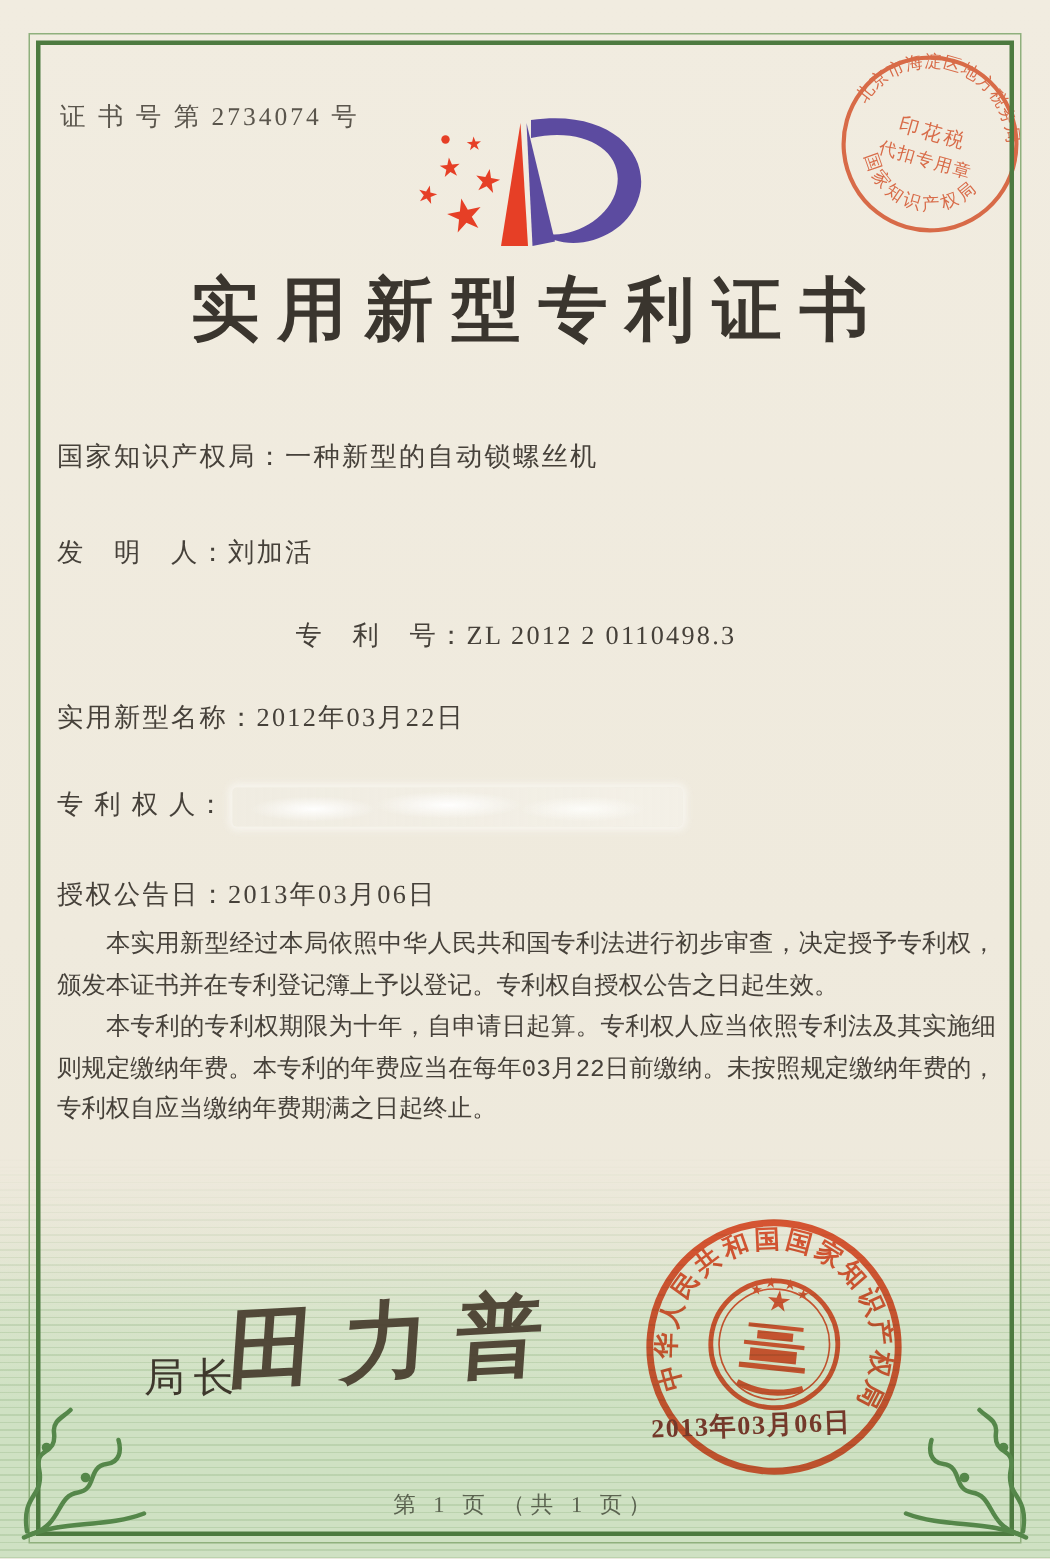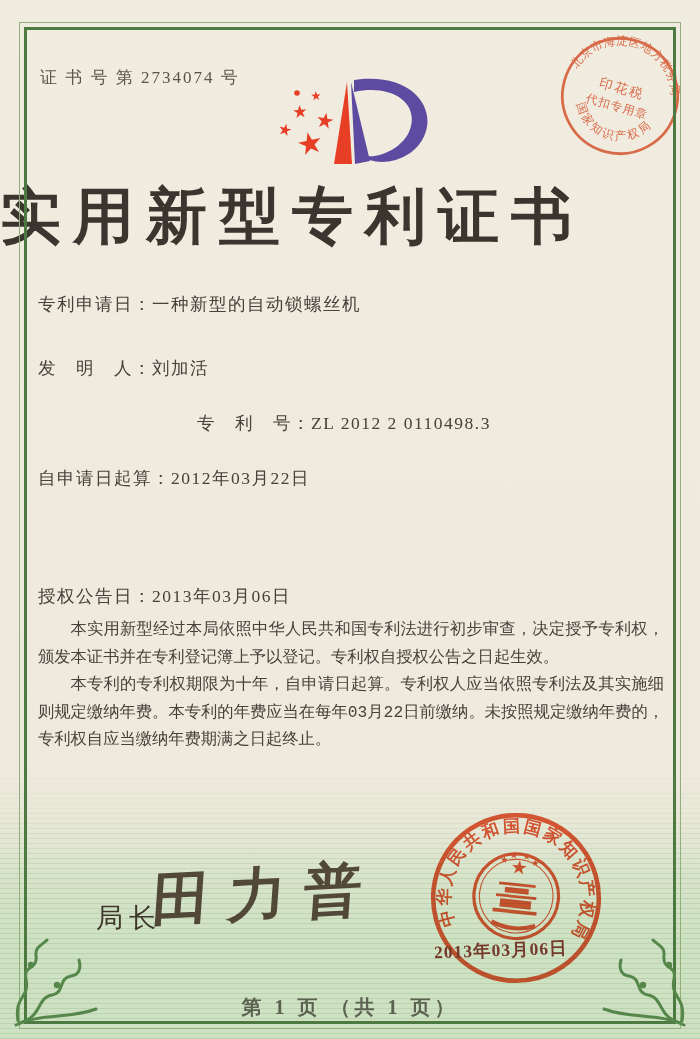--- a/index.html
+++ b/index.html
@@ -19,22 +19,22 @@
   
   .frame-a{position:absolute;left:19px;right:19px;top:22px;bottom:10px;
            border:1.5px solid #8fb07d;z-index:5;pointer-events:none;}
   .frame-b{position:absolute;left:24px;right:24px;top:27px;bottom:15px;
            border:3px solid #4d7a40;z-index:5;pointer-events:none;}
 
   .cert-no{position:absolute;left:40px;top:66px;z-index:3;
            font-size:17px;letter-spacing:2px;color:#5a554c;}
 
   .title{position:absolute;left:0;right:0;top:176px;z-index:3;margin:0;
-         text-align:left;font-size:61px;font-weight:bold;
-         letter-spacing:12px;color:#3a352e;}
+         text-align:center;font-size:46px;font-weight:bold;
+         letter-spacing:12px;color:#3a352e;padding-left:18px;}
 
   .logo{position:absolute;left:270px;top:74px;z-index:3;}
 
   .tax-stamp{position:absolute;left:556px;top:32px;z-index:4;
              transform:rotate(16deg);opacity:.88;mix-blend-mode:multiply;}
 
   .field{position:absolute;left:38px;right:50px;z-index:3;
          font-size:17.5px;letter-spacing:1.5px;color:#46413a;white-space:nowrap;}
   .f0{top:292px;} .f1{top:356px;} .f2{top:411px;text-align:center;} .f3{top:466px;} .f4{top:524px;} .f5{top:584px;}
 
@@ -57,21 +57,21 @@
             font-size:58px;font-weight:600;letter-spacing:18px;color:#473c2d;
             transform:rotate(-3deg) skewX(-7deg);opacity:.92;white-space:nowrap;}
 
   .office-seal{position:absolute;left:424px;top:806px;z-index:4;
                transform:rotate(6deg);opacity:.93;mix-blend-mode:multiply;}
   .seal-date{position:absolute;left:434px;top:938px;z-index:4;
              font-size:17.5px;font-weight:bold;letter-spacing:1px;color:#74392a;
              transform:rotate(-2deg);white-space:nowrap;}
 
   .footer{position:absolute;left:0;right:0;top:994px;z-index:3;
-          text-align:center;font-size:20px;letter-spacing:4px;color:#5b6350;font-weight:bold;}
+          text-align:center;font-size:15px;letter-spacing:4px;color:#5b6350;}
 
   .flourish{position:absolute;bottom:12px;z-index:6;}
   .flourish.left{left:10px;}
   .flourish.right{right:10px;transform:scaleX(-1);}
 </style>
 </head>
 <body>
 
 <div class="page">
 
@@ -109,24 +109,25 @@
     </text>
     <text font-size="11" letter-spacing="2" fill="#e2603a">
       <textPath href="#tax-bottom" startOffset="50%" text-anchor="middle">国家知识产权局</textPath>
     </text>
     <text x="60" y="57" font-size="12.5" letter-spacing="2" text-anchor="middle" fill="#e2603a">印花税</text>
     <text x="60" y="74" font-size="11" letter-spacing="1" text-anchor="middle" fill="#e2603a">代扣专用章</text>
   </svg>
 
   <h1 class="title">实用新型专利证书</h1>
 
-  <div class="field f0"><span>专利申请日：</span><span>一种新型的自动锁螺丝机</span></div>
+  <div class="field f0"><span>国家知识产权局：</span><span>一种新型的自动锁螺丝机</span></div>
   <div class="field f1"><span>发　明　人：</span><span>刘加活</span></div>
   <div class="field f2"><span>专　利　号：</span><span>ZL 2012 2 0110498.3</span></div>
-  <div class="field f3"><span>自申请日起算：</span><span>2012年03月22日</span></div>
+  <div class="field f3"><span>实用新型名称：</span><span>2012年03月22日</span></div>
+  <div class="field f4"><span>专 利 权 人：</span><span class="redact"></span></div>
   <div class="field f5"><span>授权公告日：</span><span>2013年03月06日</span></div>
 
   <div class="paras">
     <p>本实用新型经过本局依照中华人民共和国专利法进行初步审查，决定授予专利权，颁发本证书并在专利登记簿上予以登记。专利权自授权公告之日起生效。</p>
     <p>本专利的专利权期限为十年，自申请日起算。专利权人应当依照专利法及其实施细则规定缴纳年费。本专利的年费应当在每年03月22日前缴纳。未按照规定缴纳年费的，专利权自应当缴纳年费期满之日起终止。</p>
   </div>
 
   <div class="director">局长</div>
   <div class="sig-name">田力普</div>
 

